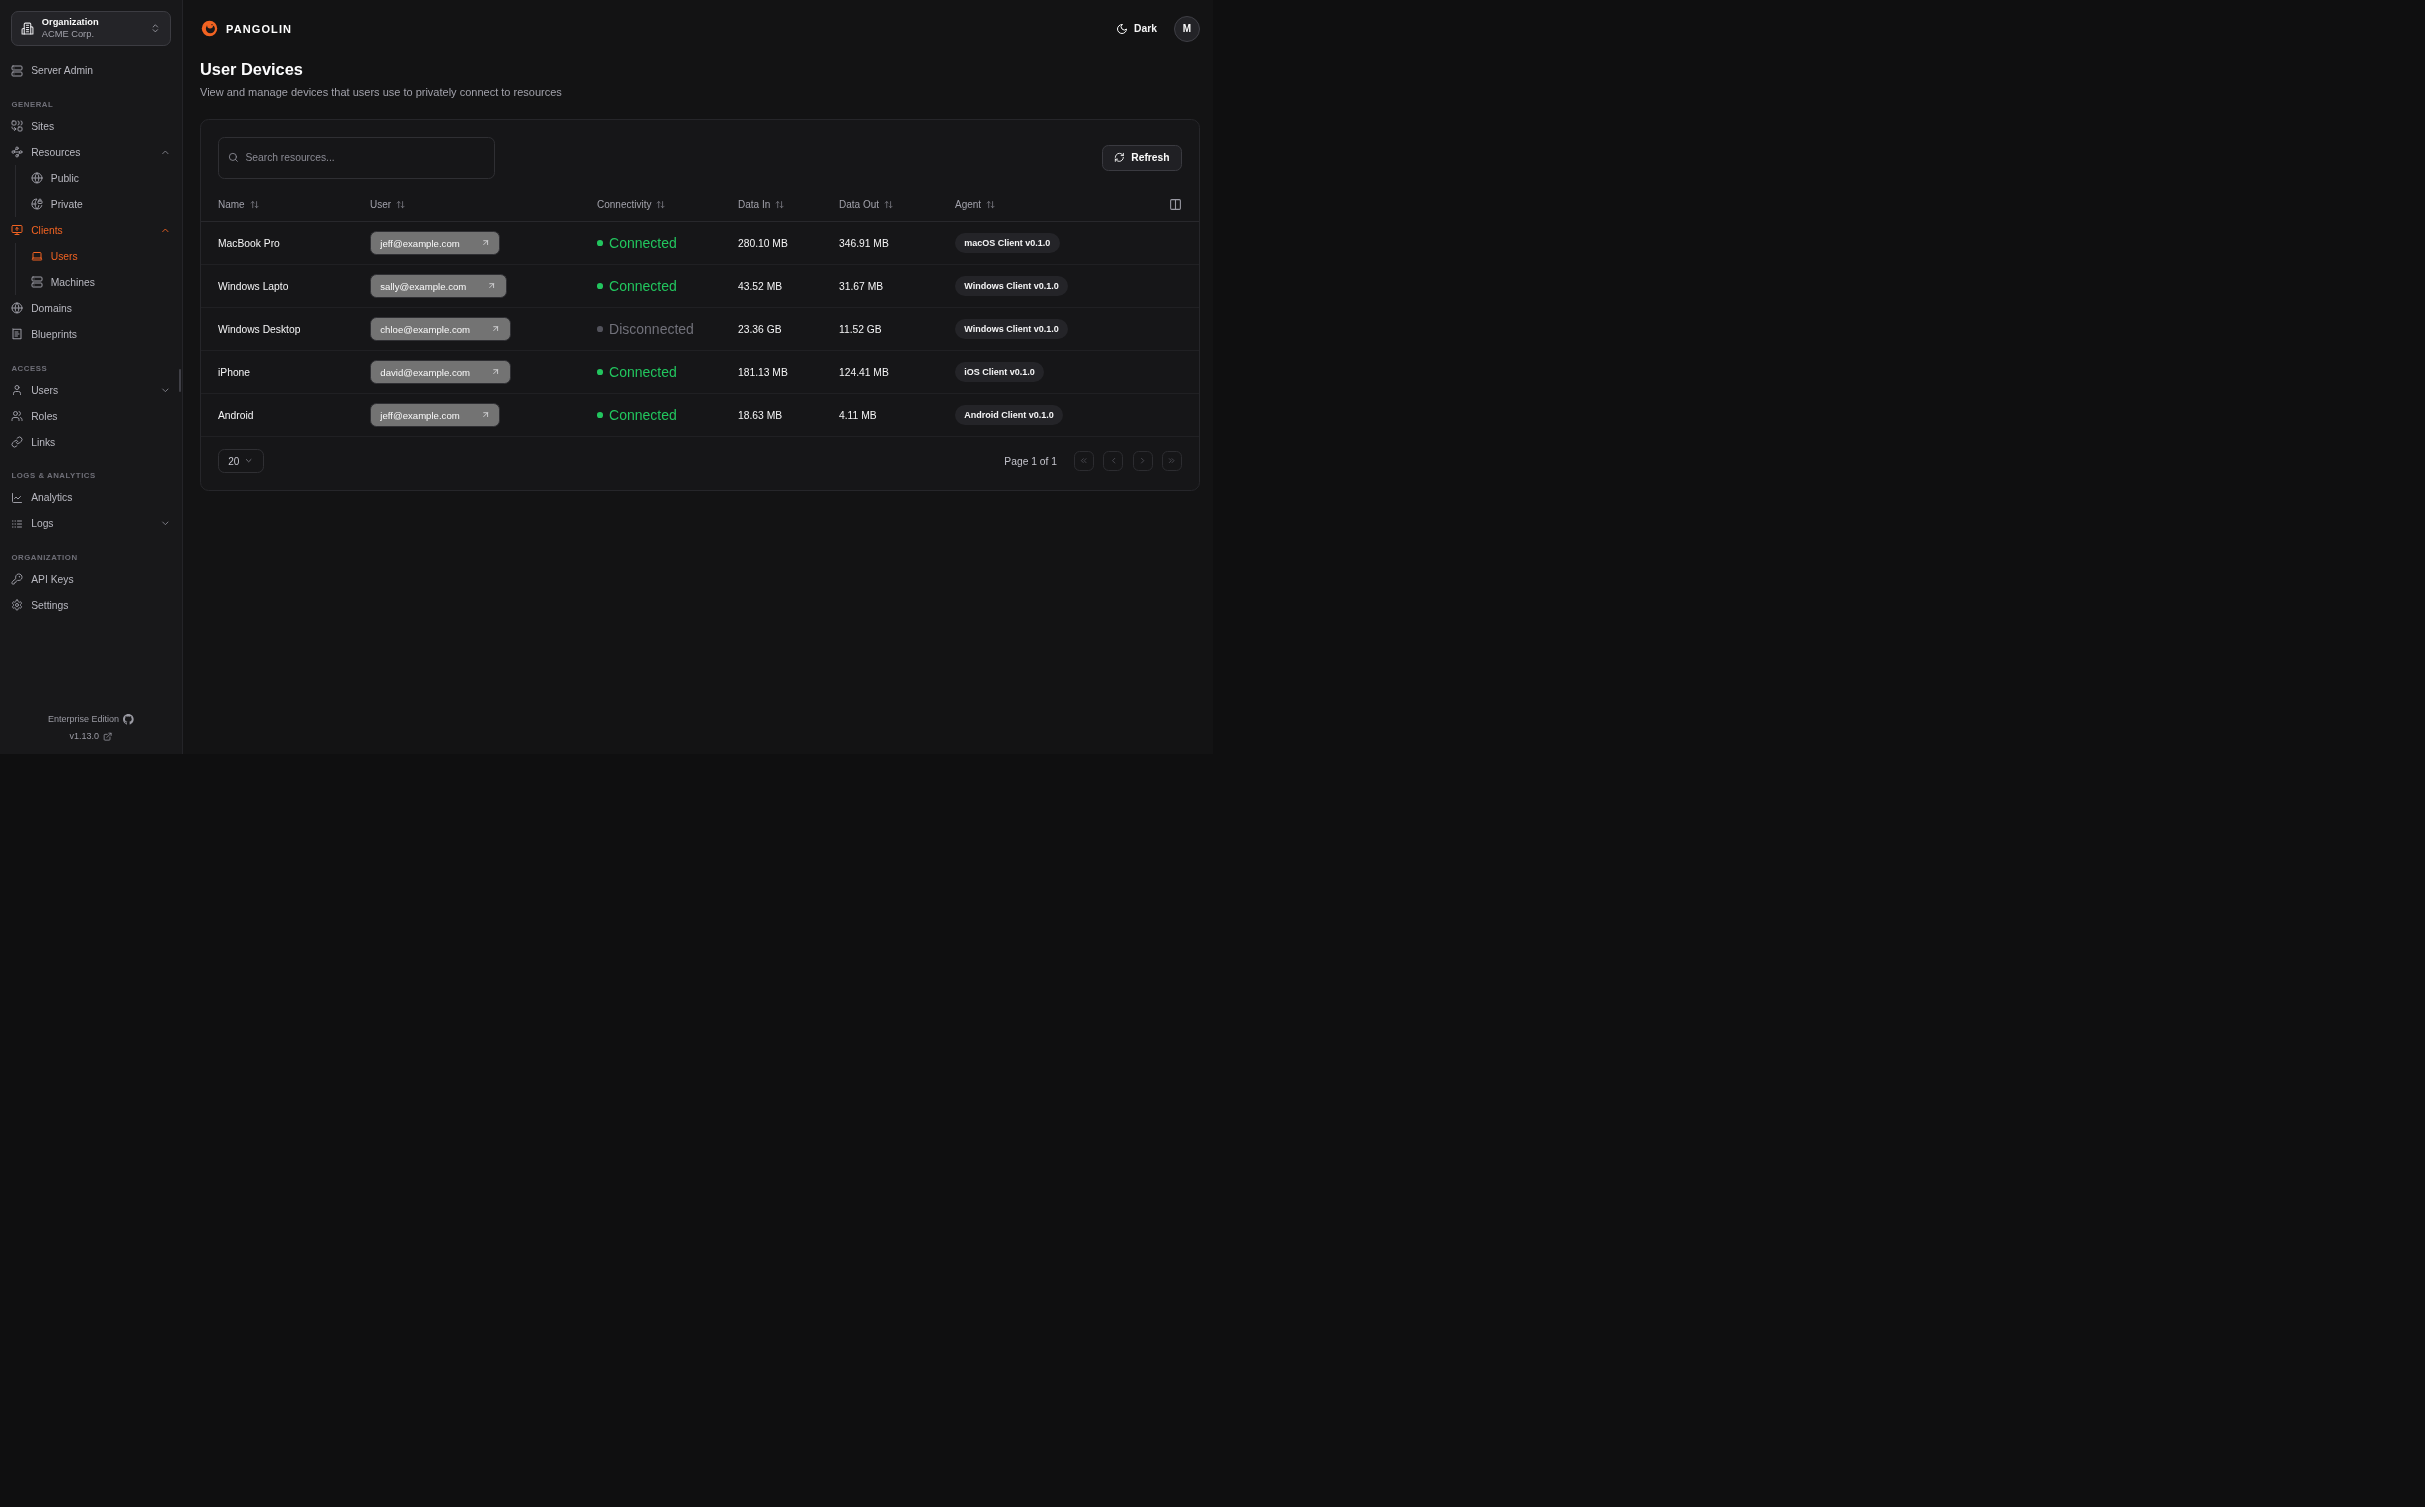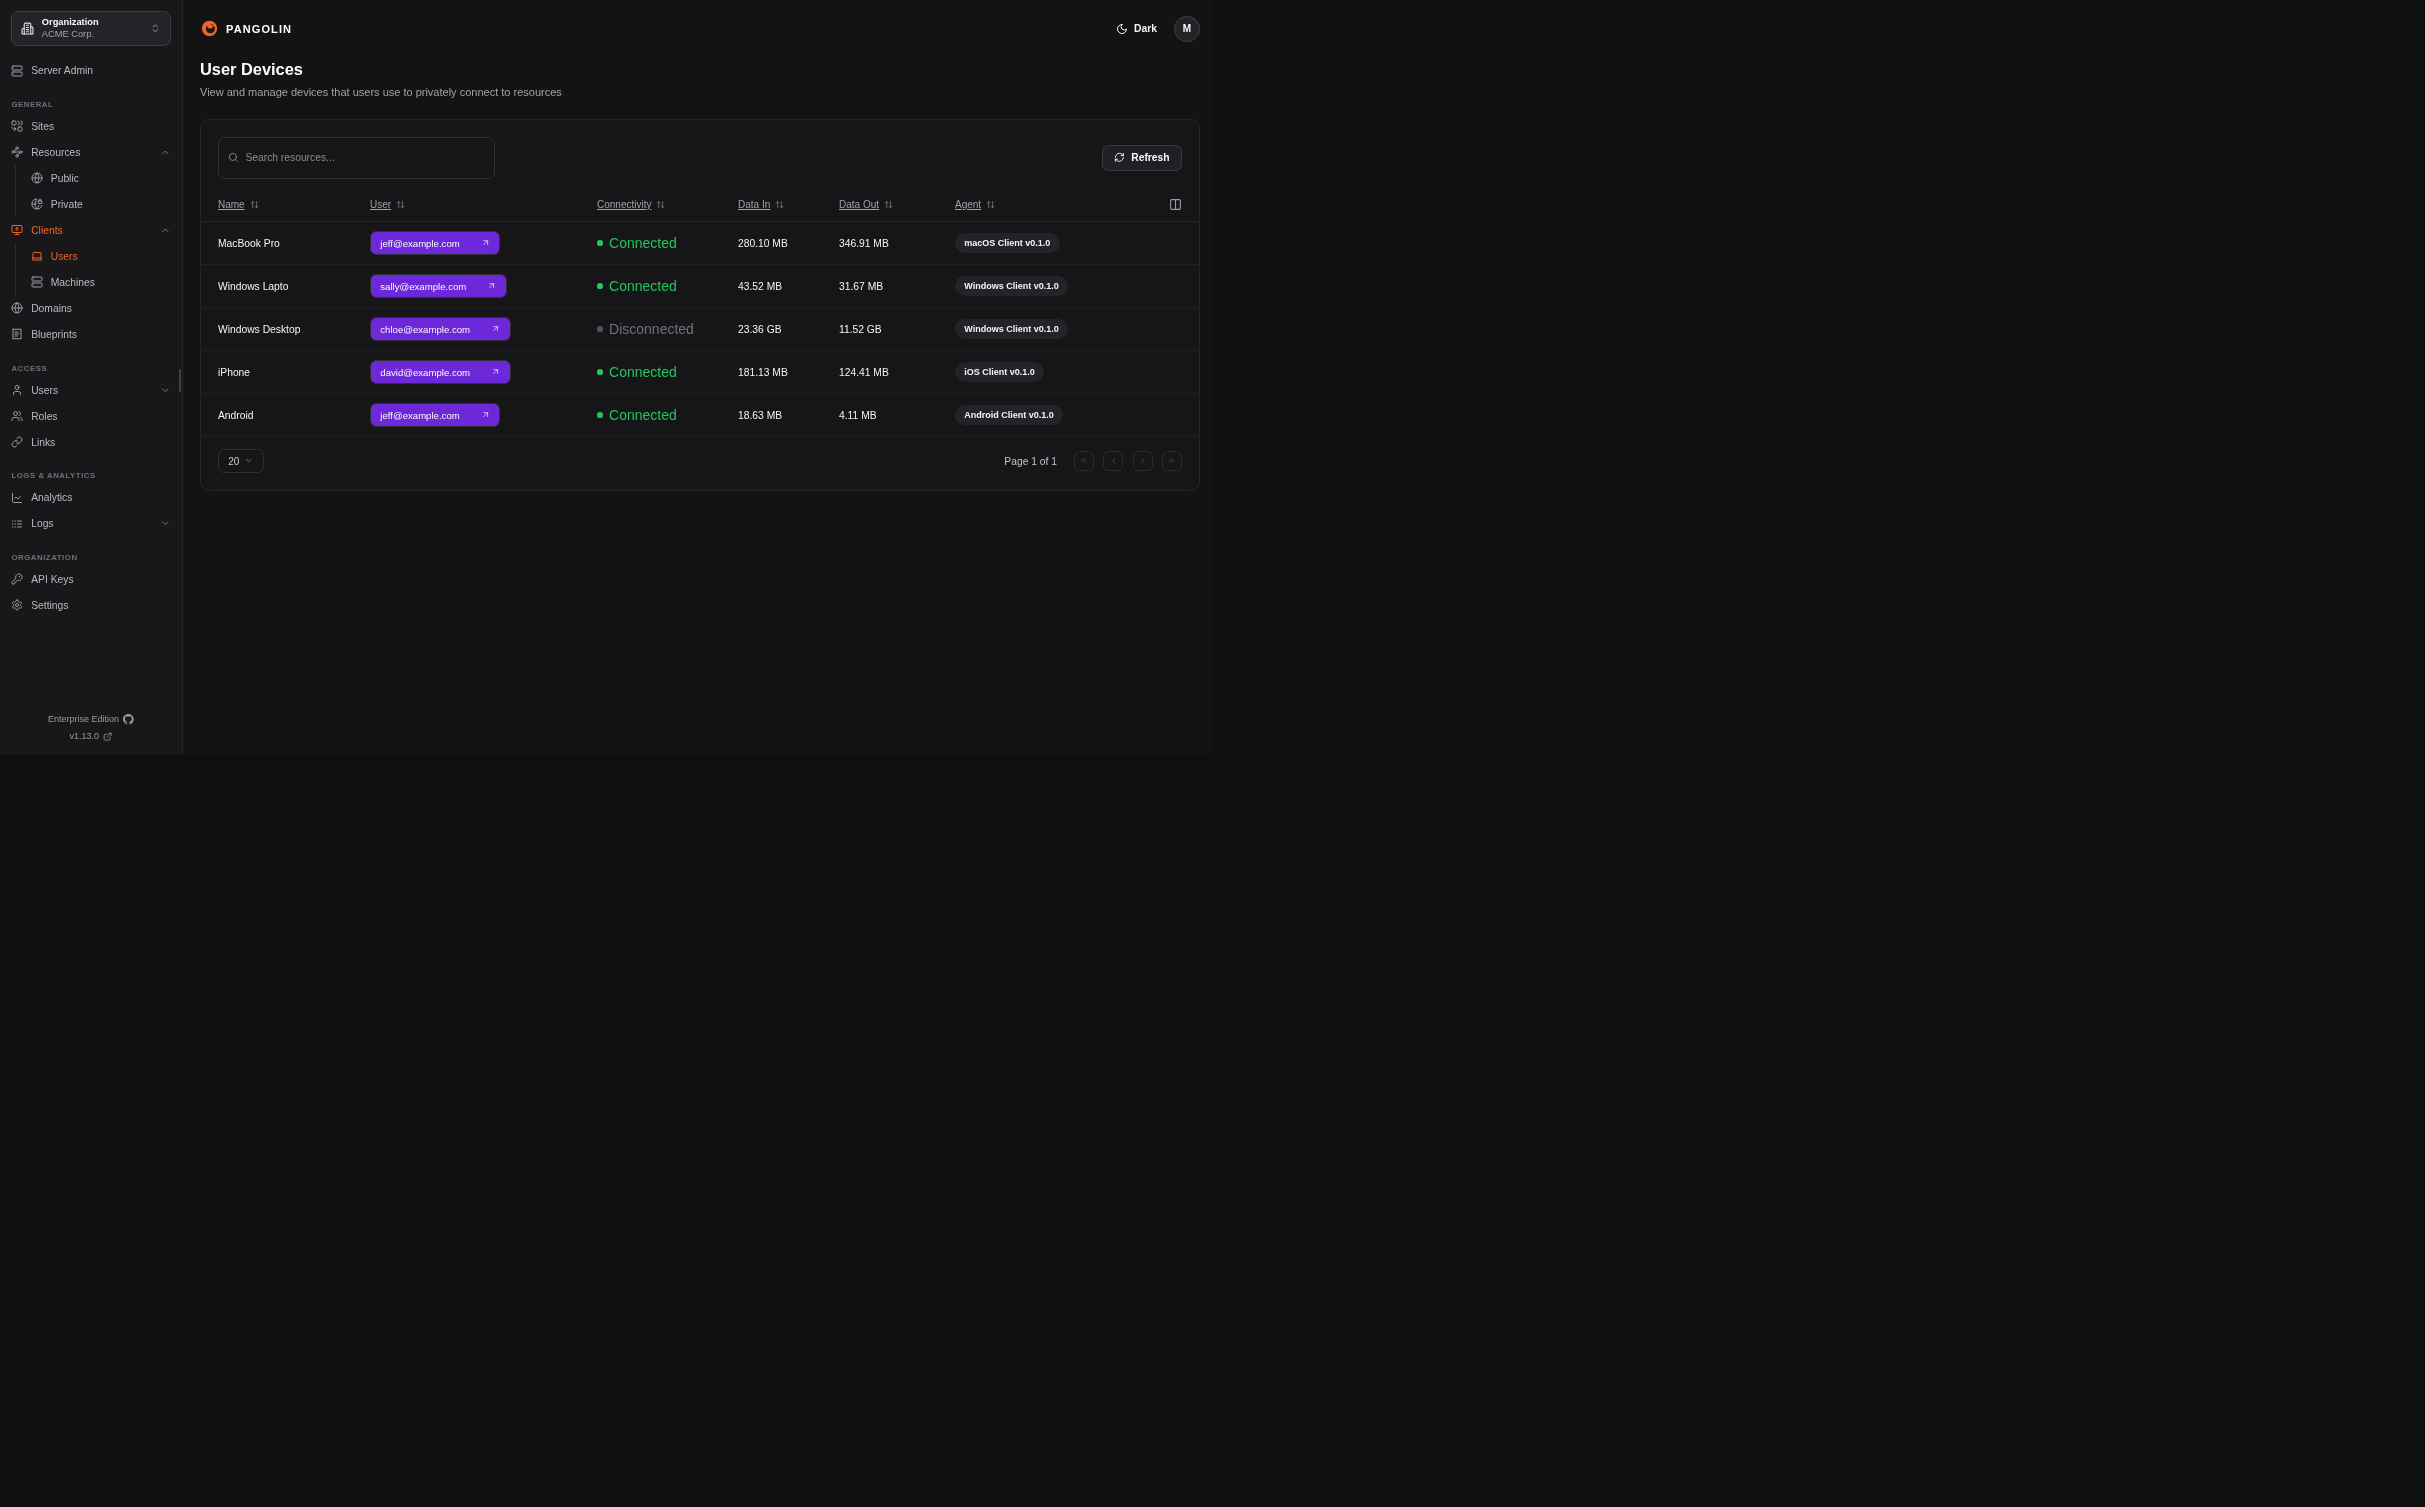--- a/index.html
+++ b/index.html
@@ -84,28 +84,28 @@
   .search-icon { width:10.7px; height:10.7px; flex:none; }
   .refresh-btn {
     height:26px; display:flex; align-items:center; gap:6.4px; padding:0 11.4px;
     background:#202024; border:0.7px solid #3a3a40; border-radius:6.4px; cursor:pointer;
     color:#fafafa; font-family:"Liberation Sans", sans-serif; font-size:10.3px; font-weight:600;
   }
   .refresh-icon { width:10.7px; height:10.7px; }
 
   .tgrid { display:grid; grid-template-columns:152px 227px 141px 101px 116px 1fr 18.5px; align-items:center; padding:0 17px; }
   .thead { height:34px; color:#a1a1aa; font-size:10px; border-bottom:0.7px solid #28282c; }
-  .th { display:flex; align-items:center; gap:5px; cursor:pointer;text-decoration:underline; }
+  .th { display:flex; align-items:center; gap:5px; cursor:pointer; }
   .sort-icon { width:9.3px; height:9.3px; color:#7f7f88; }
   .cols-btn { justify-self:end; width:13px; height:13px; color:#9a9aa3; cursor:pointer; }
   .trow { height:43px; border-bottom:0.7px solid #202023; font-size:10.3px; color:#f4f4f5; }
   .trow:last-of-type { border-bottom:none; }
   .user-chip {
     display:inline-flex; align-items:center; gap:21px; padding:5.7px 9.3px; width:fit-content;
-    border:0.7px solid #2f2f33; background:#6d28d9; border-radius:6.4px; cursor:pointer;
+    border:0.7px solid #2f2f33; background:#737373; border-radius:6.4px; cursor:pointer;
     font-size:9.6px; color:#fafafa;
   }
   .chip-arrow { width:9.3px; height:9.3px; color:#e4e4e7; }
   .conn { display:flex; align-items:center; gap:6.4px; font-size:14px; }
   .conn .dot { width:5.7px; height:5.7px; border-radius:50%; flex:none; }
   .conn.connected { color:#22c55e; } .conn.connected .dot { background:#22c55e; }
   .conn.disconnected { color:#71717a; } .conn.disconnected .dot { background:#52525b; }
   .agent-badge {
     display:inline-block; width:fit-content; padding:5px 9.3px; background:#242428;
     border-radius:712px; font-size:9px; font-weight:700; color:#f4f4f5;

